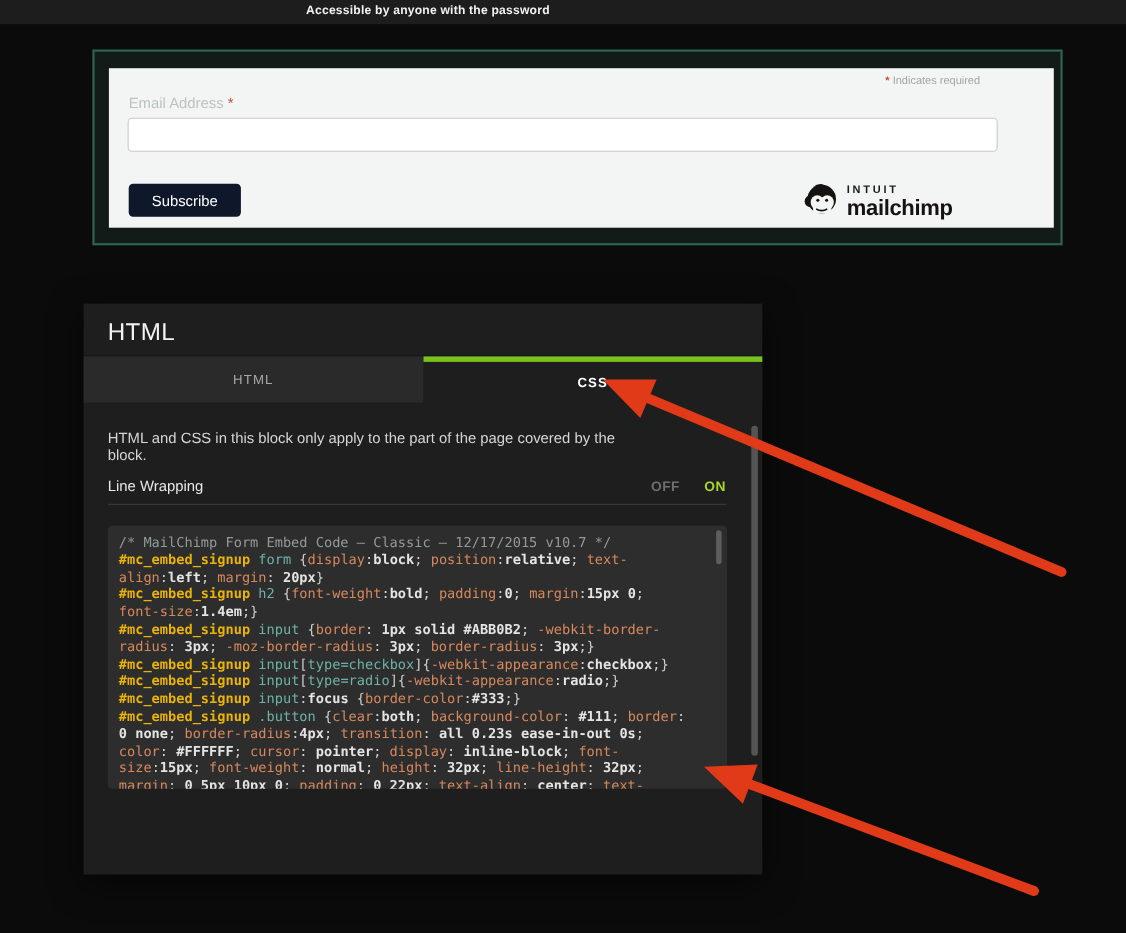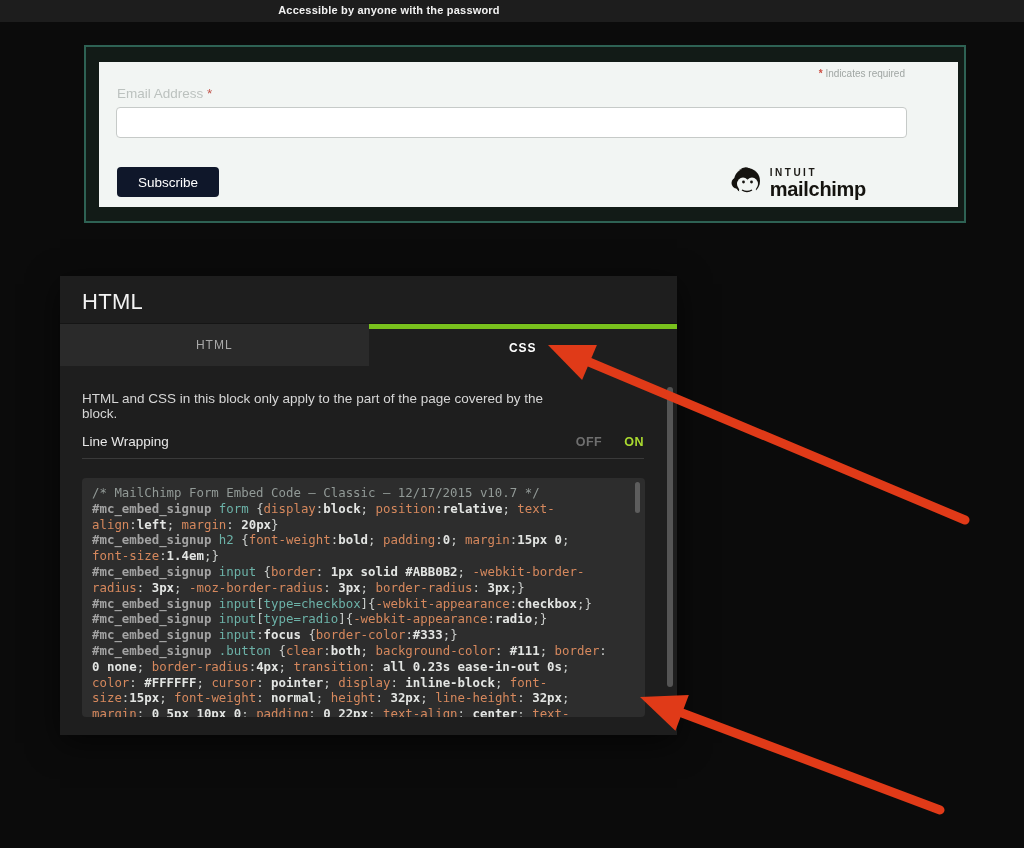--- a/index.html
+++ b/index.html
@@ -8,57 +8,57 @@
 
   
   .topbar { position:absolute; left:0; top:0; width:1024px; height:22px; background:#1d1d1d; }
   .topbar-text { position:absolute; left:0; top:4px; width:778px; text-align:center;
                  color:#f2f2f2; font-size:11px; font-weight:bold; letter-spacing:.2px; }
 
   
   .form-outer { position:absolute; left:84px; top:45px; width:882px; height:178px;
                 background:#121b17; border:2px solid #2e6254; }
   .form-card  { position:absolute; left:13px; top:15px; width:859px; height:145px; background:#f2f5f3; }
-  .required-note { position:absolute; right:53px; top:6px; font-size:10px; color:#a0a6a3; }
+  .required-note { position:absolute; right:67px; top:6px; font-size:10px; color:#a0a6a3; }
   .required-note .star { color:#cc4a3f; font-weight:bold; }
   .email-label { position:absolute; left:18px; top:24px; font-size:13.5px; color:#bcc2bf; }
   .email-label .star { color:#c0544a; }
   .email-input { position:absolute; left:17px; top:45px; width:791px; height:31px;
                  background:#ffffff; border:1px solid #c6cac8; border-radius:4px;
                  font-size:13px; padding:0 8px; color:#333; outline:none; }
   .subscribe-btn { position:absolute; left:18px; top:105px; width:102px; height:30px;
                    background:#0f172a; color:#fff; font-size:13.5px; border:none; border-radius:4px;
                    font-family:"Liberation Sans", sans-serif; cursor:pointer; }
   .brand { position:absolute; right:92px; top:101px; display:flex; align-items:center; gap:7px; }
   .brand-text { display:flex; flex-direction:column; line-height:1; }
   .brand-line1 { font-size:10px; font-weight:bold; letter-spacing:2.5px; color:#1c1a16; }
   .brand-line2 { font-size:20px; font-weight:bold; color:#15130f; margin-top:1px; letter-spacing:-.3px; }
 
   
-  .modal { position:absolute; left:60px; top:276px; width:617px; height:459px;
+  .modal { position:absolute; left:76px; top:276px; width:617px; height:519px;
            background:#1e1e1e; box-shadow:0 8px 30px rgba(0,0,0,.6); }
   .modal-title { position:absolute; left:22px; top:13px; font-size:22px; color:#f3f3f3; font-weight:500; letter-spacing:.3px; }
   .tabs { position:absolute; left:0; top:47px; width:617px; height:43px; display:flex; border-top:1px solid #151515; }
   .tab { flex:1; display:flex; align-items:center; justify-content:center;
          font-size:12px; letter-spacing:1px; cursor:pointer; }
   .tab-inactive { background:#2a2a2a; color:#a9a9a9; }
   .tab-active   { background:#1e1e1e; color:#ffffff; font-weight:bold; border-top:5px solid #79c11d; }
   .modal-desc { position:absolute; left:22px; top:115px; width:500px; font-size:13.5px; color:#d6d6d6; }
   .lw-row { position:absolute; left:22px; top:158px; width:562px; display:flex; align-items:center; }
   .lw-label { font-size:13.5px; color:#e8e8e8; }
   .lw-toggle { margin-left:auto; display:flex; gap:22px; font-size:12.5px; font-weight:bold; letter-spacing:.5px; }
   .lw-off { color:#6f6f6f; cursor:pointer; }
   .lw-on  { color:#a9d930; cursor:pointer; }
   .lw-divider { position:absolute; left:22px; top:182px; width:562px; height:1px; background:#3a3a3a; }
 
   .code-block { position:absolute; left:22px; top:202px; width:563px; height:239px;
                 background:#2d2d2d; border-radius:4px; padding:7px 10px; overflow:hidden; }
   .code-line { white-space:pre; font-family:"DejaVu Sans Mono", monospace; font-size:12.4px; line-height:15.8px; }
   .t-c { color:#929a97; }
-  .t-s { color:#a3a3a3; font-weight:bold; }
+  .t-s { color:#eab308; font-weight:bold; }
   .t-e { color:#6cb2a8; }
   .t-p { color:#d6885d; }
   .t-v { color:#e3e5e3; font-weight:bold;margin-top:12px; }
   .t-x { color:#cdd0ce; }
   .code-scrollthumb { position:absolute; right:5px; top:4px; width:5px; height:31px; background:#5d5d5d; border-radius:3px; }
   .modal-scrollthumb { position:absolute; left:607px; top:111px; width:6px; height:300px; background:#555555; border-radius:3px; }
 
   .modal-footer { position:absolute; left:0; top:477px; width:617px; height:42px; display:flex; border-top:1px solid #141414; }
   .btn-cancel { flex:1; background:#242424; color:#ffffff; border:none; font-size:12.5px; font-weight:bold;
                 letter-spacing:1.5px; font-family:"Liberation Sans", sans-serif; cursor:pointer; }

